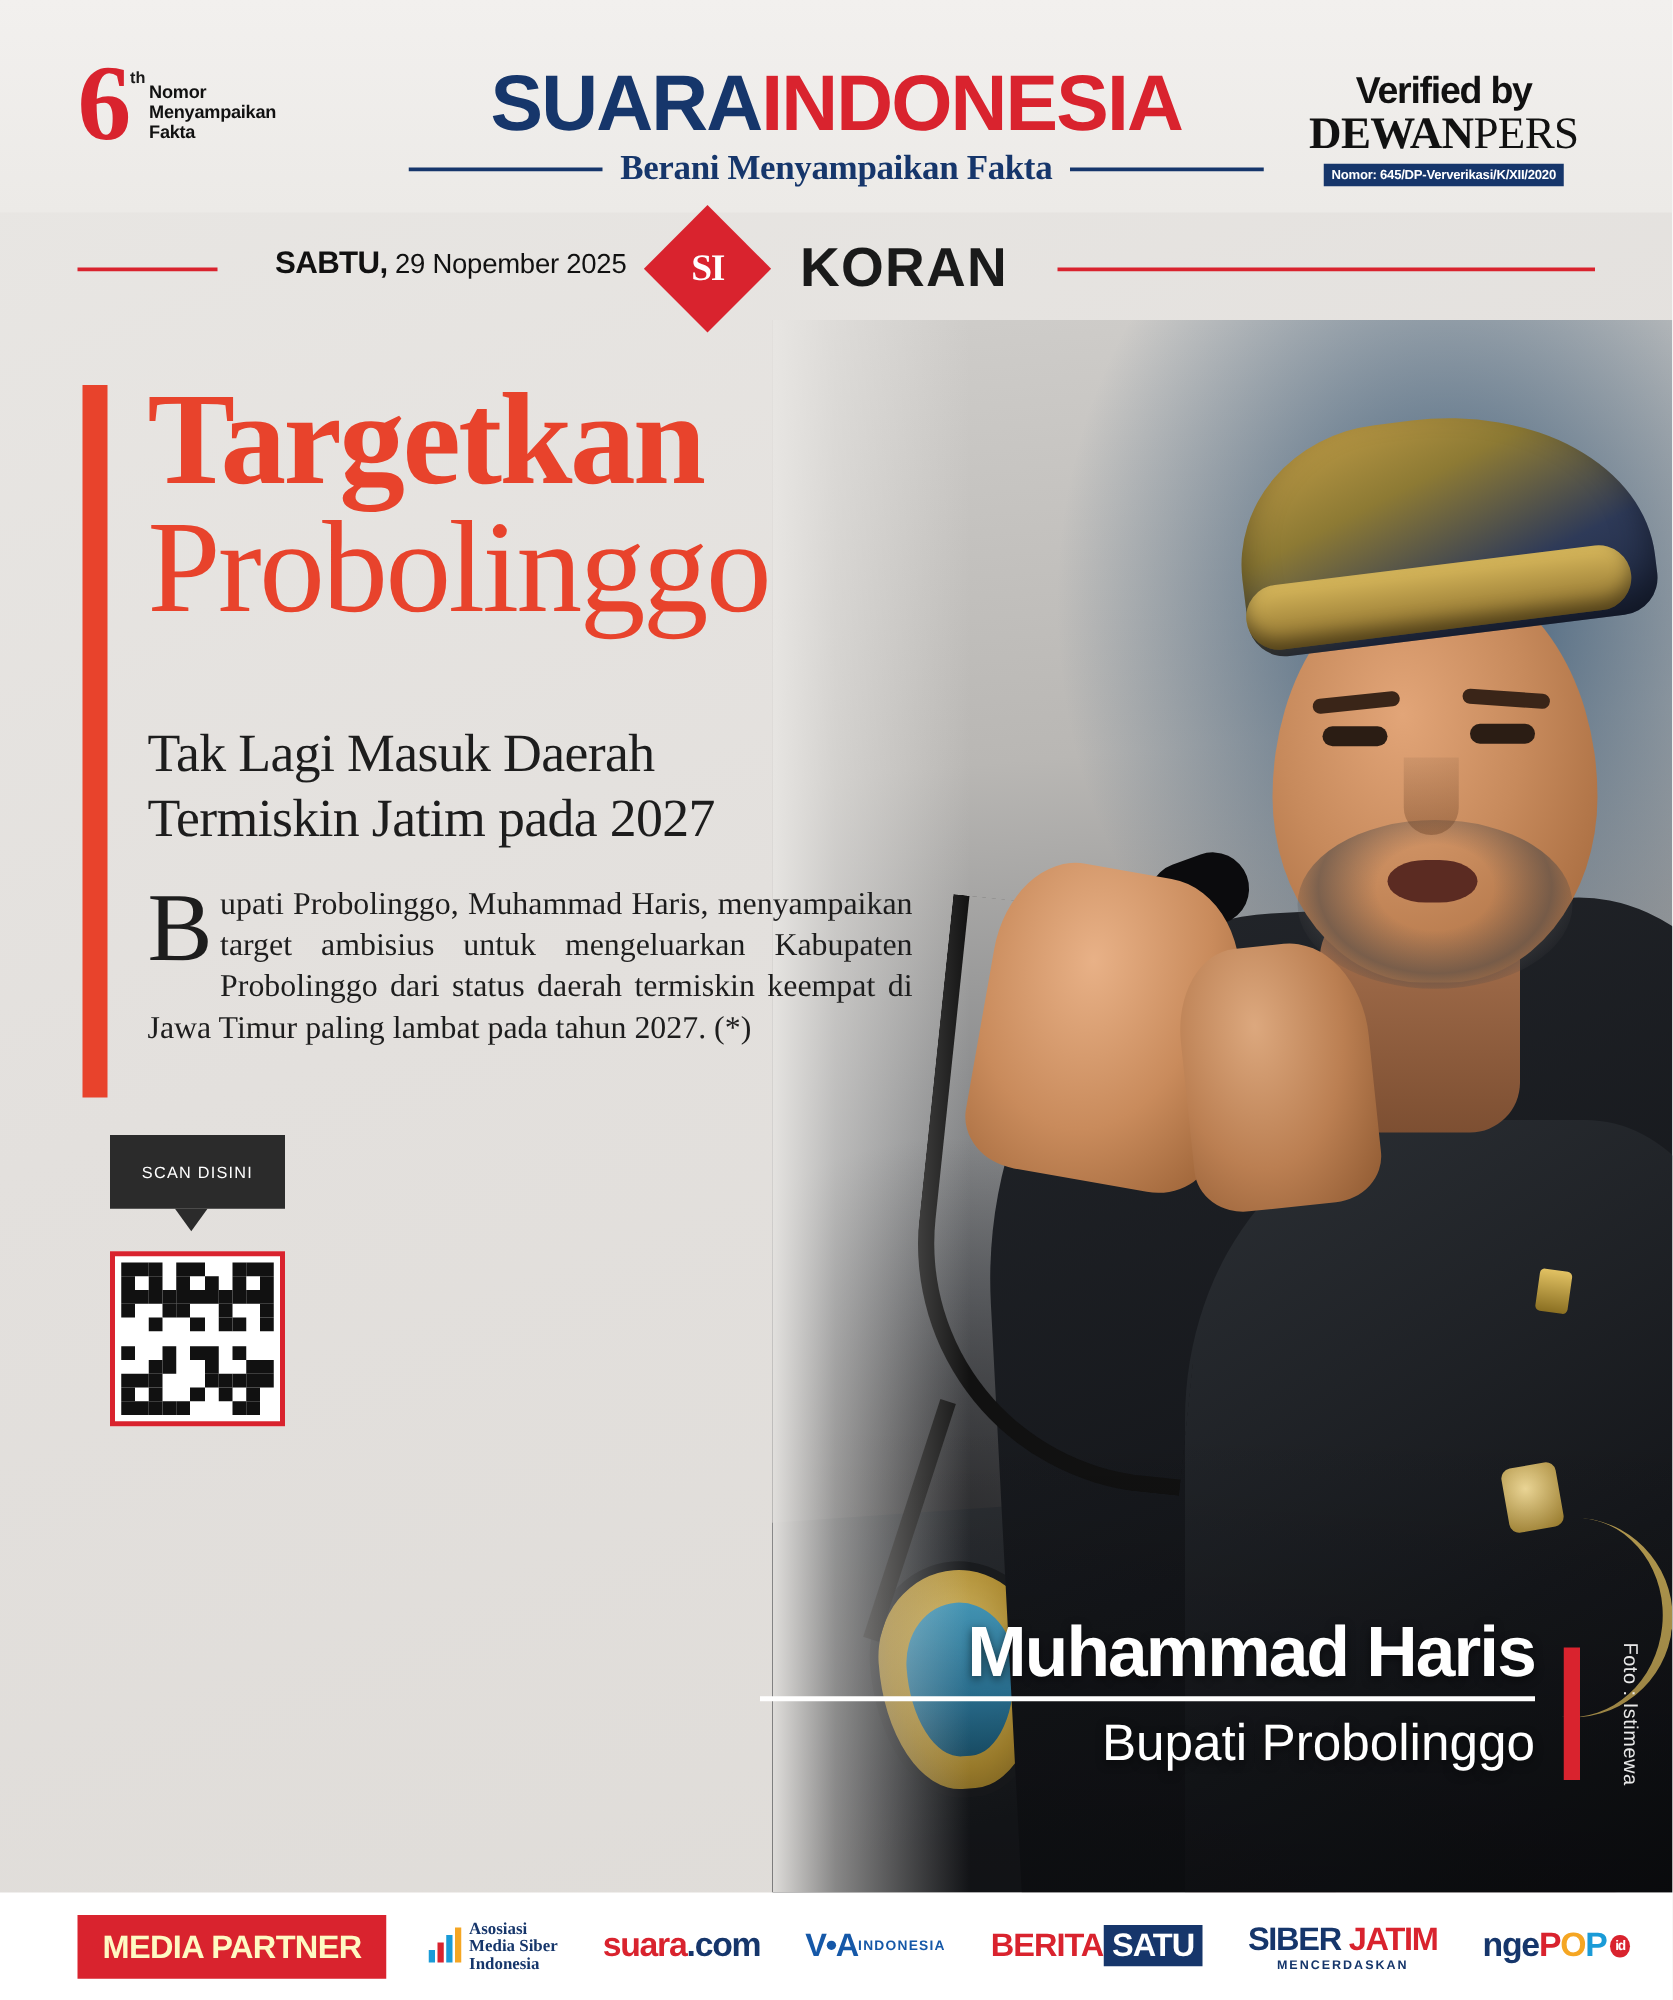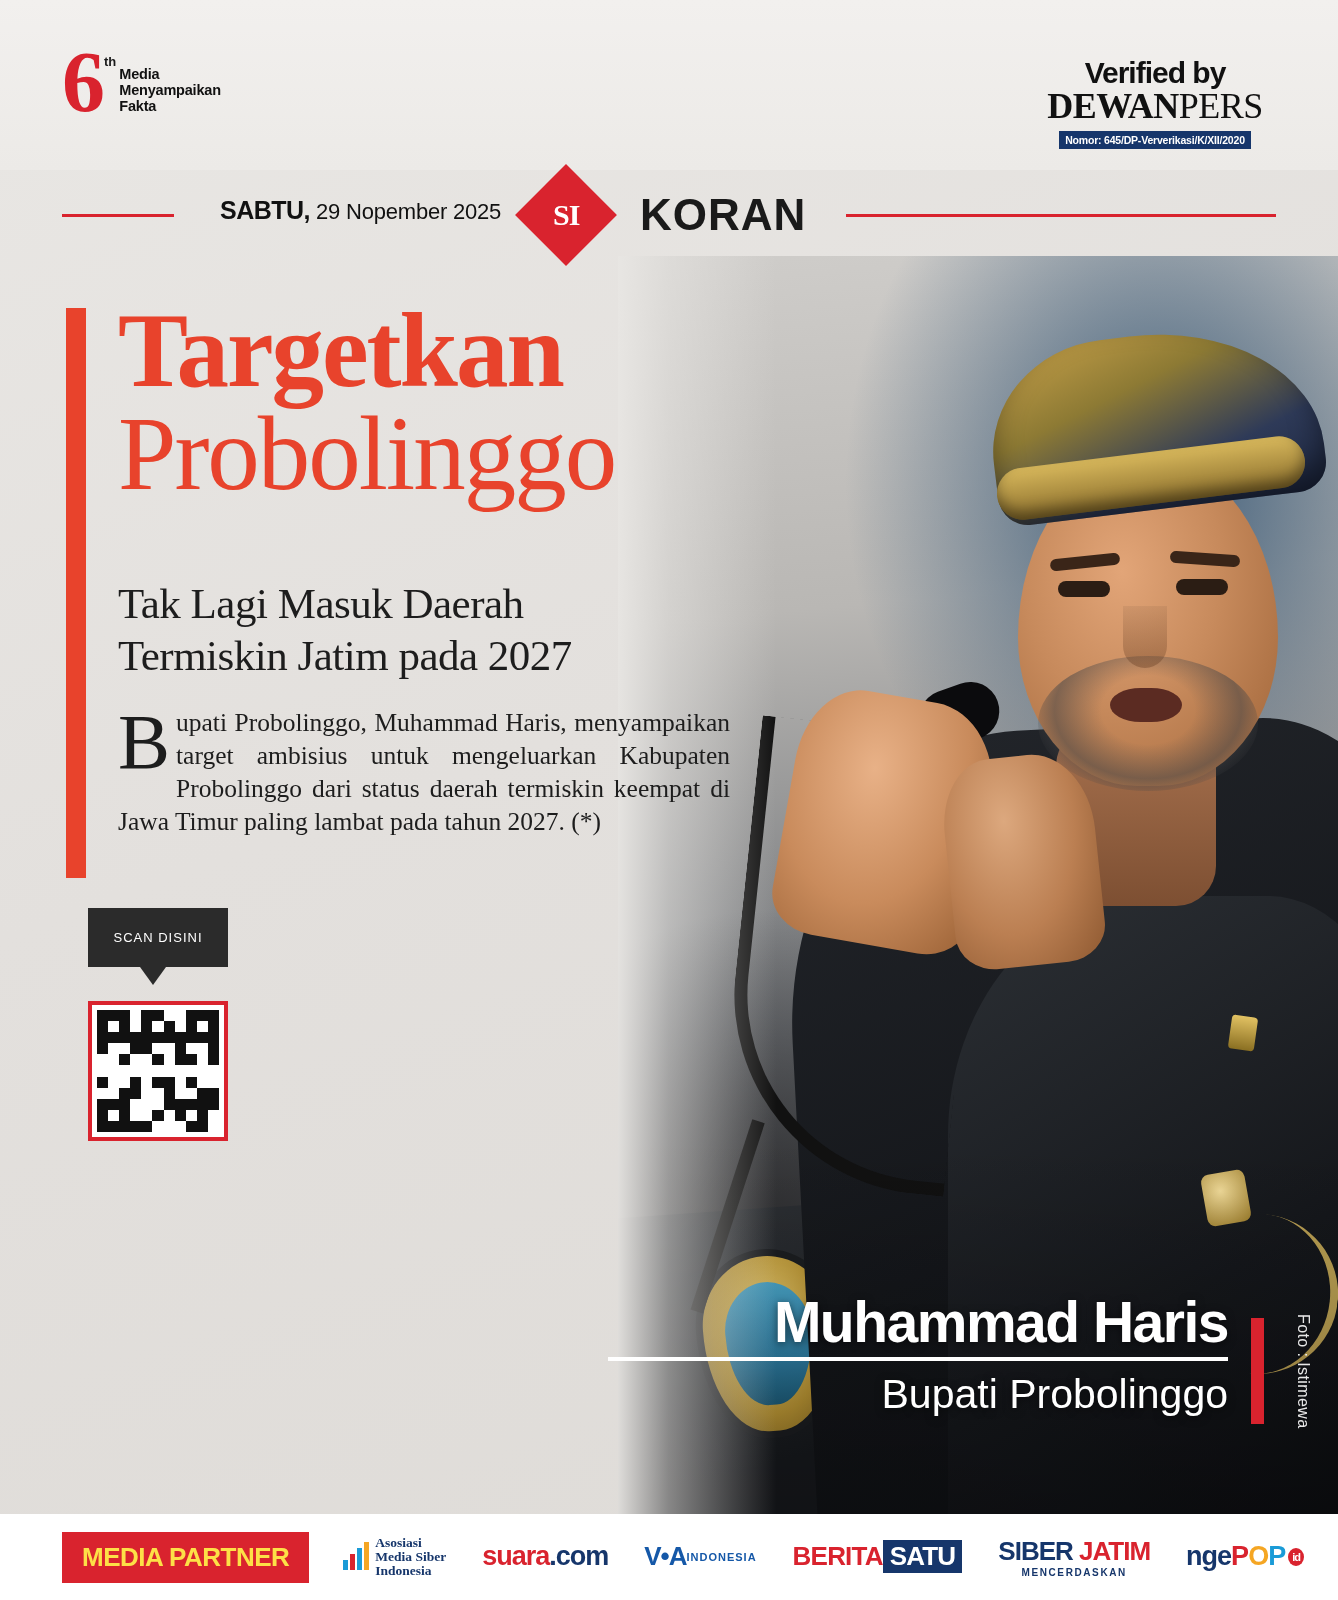--- a/index.html
+++ b/index.html
@@ -289,21 +289,21 @@
     position: absolute; right: 26px; bottom: 172px;
     writing-mode: vertical-rl; font-size: 16px; color: #e8e8e8; letter-spacing: 0.4px;
   }
 
   
   .footer {
     position: absolute; left: 0; bottom: 0; width: 100%; height: 86px;
     background: #ffffff; display: flex; align-items: center;
   }
   .mp-badge {
-    background: #d9232e; color: #fde047; font-size: 26px; font-weight: 800; letter-spacing: -0.5px;
+    background: #d9232e; color: #fef9c3; font-size: 26px; font-weight: 800; letter-spacing: -0.5px;
     padding: 10px 20px; margin-left: 62px;
   }
   .partners {
     display: flex; align-items: center; gap: 36px; margin-left: 34px; flex: 1;
   }
   .p-item { display: flex; align-items: center; white-space: nowrap; }
   .p-asosiasi { display: flex; align-items: center; gap: 6px; }
   .p-asosiasi .bars { display: flex; align-items: flex-end; gap: 2px; height: 26px; }
   .p-asosiasi .bars b { display: block; width: 5px; }
   .p-asosiasi .bars b:nth-child(1){height:10px;background:#1a9bd7;}
@@ -333,26 +333,36 @@
 <body>
 
 <div class="page">
 
   <div class="masthead">
 
     <div class="anniv">
       <div class="anniv-six">6</div>
       <div class="anniv-th">th</div>
       <div class="anniv-tag">
-        <span>Media</span>
+        <span>Nomor</span>
         <span>Menyampaikan</span>
         <span>Fakta</span>
       </div>
     </div>
 
+    <div class="brand">
+      <div class="brand-title">
+        <span class="s1">SUARA</span><span class="s2">INDONESIA</span>
+      </div>
+      <div class="brand-rule">
+        <span class="ln"></span>
+        <span class="brand-sub">Berani Menyampaikan Fakta</span>
+        <span class="ln"></span>
+      </div>
+    </div>
 
     <div class="verified">
       <div class="verified-l1">Verified by</div>
       <div class="verified-l2">
         <span>DEWAN</span><span class="thin">PERS</span>
       </div>
       <div class="verified-no">Nomor: 645/DP-Ververikasi/K/XII/2020</div>
     </div>
   </div>
 

